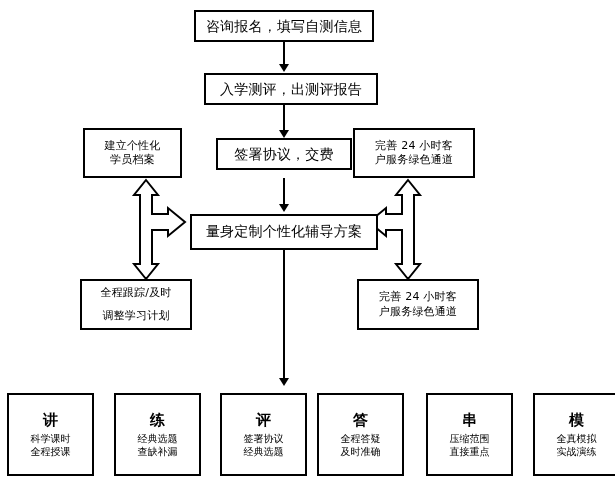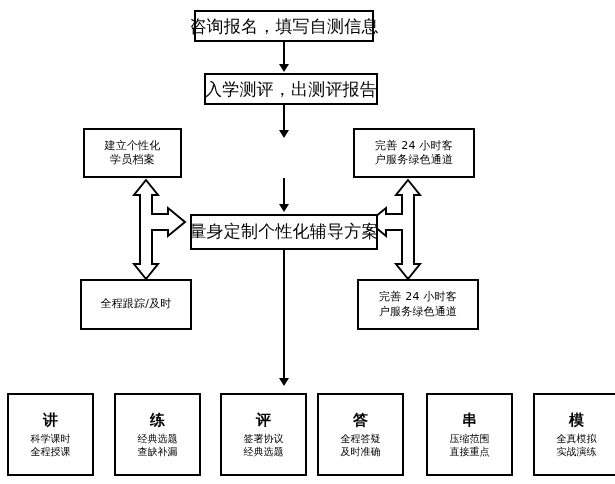--- a/index.html
+++ b/index.html
@@ -27,21 +27,21 @@
     flex-direction: column;
     align-items: center;
     justify-content: center;
     text-align: center;
     line-height: 1.30;
     font-size: 11px;
     letter-spacing: 0.2px;
     z-index: 3;
   }
   .node .ln { display: block; white-space: nowrap; }
-  .node.single { font-size: 17px; }
+  .node.single { font-size: 14px; }
 
   
   .card {
     position: absolute;
     box-sizing: border-box;
     border: 2px solid #000000;
     background: #ffffff;
     display: flex;
     flex-direction: column;
     align-items: center;
@@ -152,32 +152,36 @@
 
   <div class="node single" style="left:204px; top:73px; width:174px; height:32px;">
     <span class="ln">入学测评，出测评报告</span>
   </div>
 
   <div class="node" style="left:83px; top:128px; width:99px; height:50px;">
     <span class="ln">建立个性化</span>
     <span class="ln">学员档案</span>
   </div>
 
+  <div class="node single" style="left:216px; top:138px; width:136px; height:32px;">
+    <span class="ln">签署协议，交费</span>
+  </div>
 
   <div class="node" style="left:353px; top:128px; width:122px; height:50px;">
     <span class="ln">完善 24 小时客</span>
     <span class="ln">户服务绿色通道</span>
   </div>
 
   <div class="node single" style="left:190px; top:214px; width:188px; height:36px;font-family:Liberation Serif, serif;">
     <span class="ln">量身定制个性化辅导方案</span>
   </div>
 
   <div class="node" style="left:80px; top:279px; width:112px; height:51px;gap:8px;">
     <span class="ln">全程跟踪/及时</span>
+    <span class="ln">调整学习计划</span>
   </div>
 
   <div class="node" style="left:357px; top:279px; width:122px; height:51px;">
     <span class="ln">完善 24 小时客</span>
     <span class="ln">户服务绿色通道</span>
   </div>
 
   <div class="card" style="left:7px; top:393px; width:87px; height:83px;">
     <span class="hd">讲</span>
     <span class="ln">科学课时</span>

